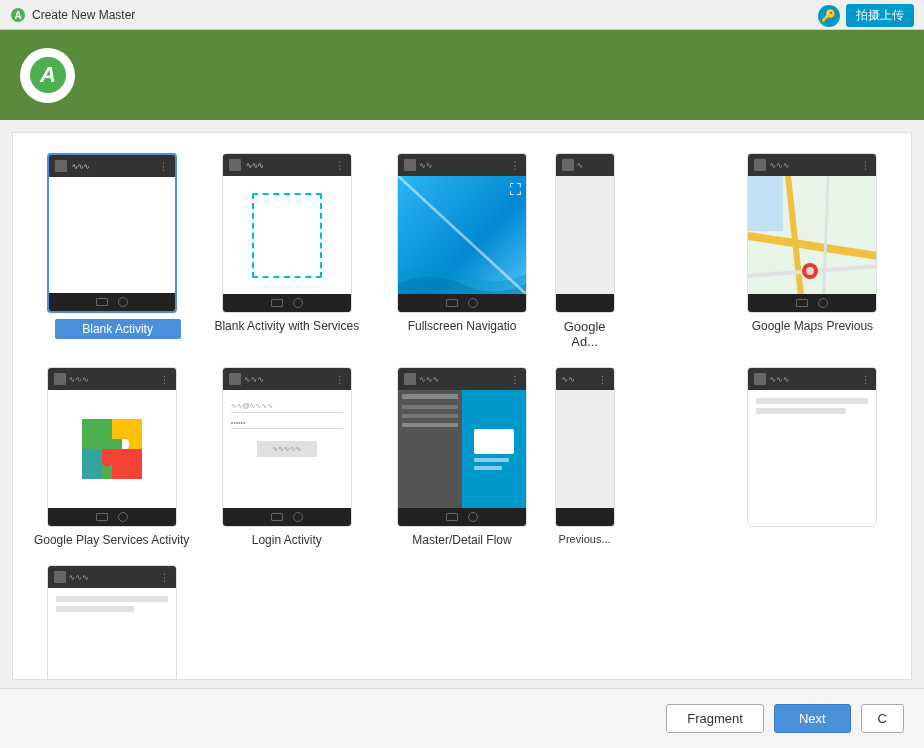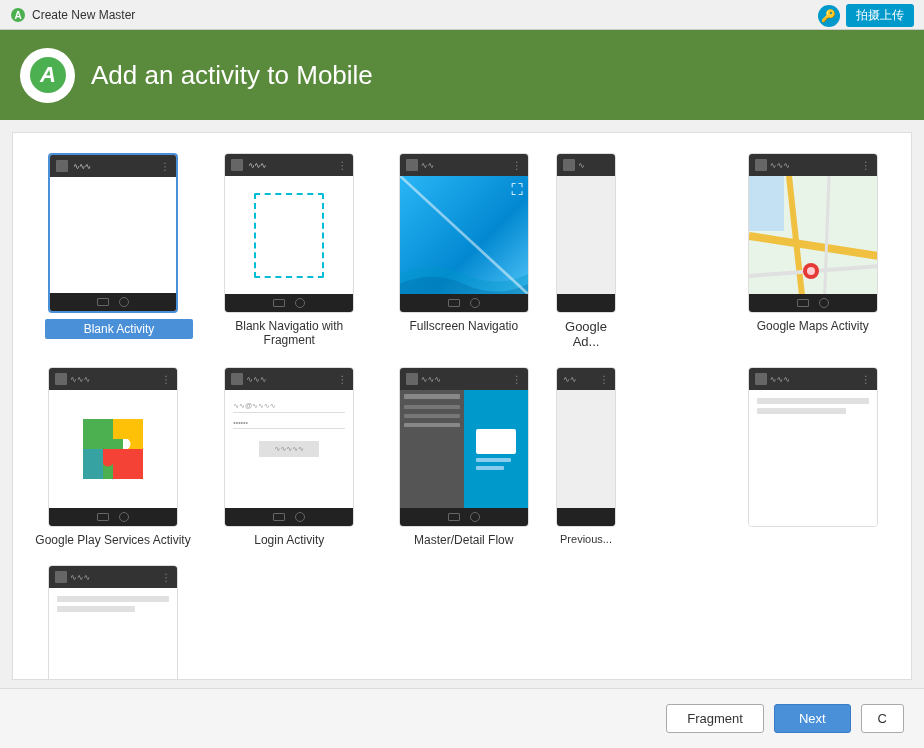--- a/index.html
+++ b/index.html
@@ -126,21 +126,21 @@
     .activity-item .label {
       margin-top: 6px;
       font-size: 12px;
       color: #333;
       text-align: center;
     }
 
     .activity-item.selected .label {
       background: #4a90d9;
       color: white;
-      width: 148px;
+      width: 126px;
       padding: 3px 6px;
       border-radius: 2px;
       margin-left: 12px;
     }
 
     
     .phone-top {
       background: #333;
       height: 22px;
       display: flex;
@@ -347,21 +347,20 @@
   </div>
 </div>
 
 <div class="header">
   <div class="header-logo">
     <svg width="40" height="40" viewBox="0 0 40 40">
       <circle cx="20" cy="20" r="18" fill="#4caf50"></circle>
       <text x="20" y="27" text-anchor="middle" fill="white" font-size="22" font-weight="bold" font-style="italic">A</text>
     </svg>
   </div>
-  <h1 class="header-title">Add an activity to Mobile</h1>
 </div>
 
 <div class="main-content">
   <div class="activity-grid">
 
 
     <div class="activity-item selected">
       <div class="thumbnail" style="display:flex;flex-direction:column;">
         <div class="phone-top">
           <div class="phone-top-square"></div>
@@ -389,21 +388,21 @@
           <div class="phone-top-menu">⋮</div>
         </div>
         <div class="phone-body" style="flex:1;display:flex;align-items:center;justify-content:center;">
           <div class="dashed-rect"></div>
         </div>
         <div class="phone-bottom">
           <div class="phone-btn"></div>
           <div class="phone-btn" style="border-radius:50%;width:10px;height:10px;"></div>
         </div>
       </div>
-      <div class="label">Blank Navigatio with Fragment</div>
+      <div class="label">Blank Activity with Services</div>
     </div>
 
     <div class="activity-item fullscreen-thumb">
       <div class="thumbnail" style="display:flex;flex-direction:column;">
         <div class="phone-top">
           <div class="phone-top-square"></div>
           <div style="color:#aaa;font-size:8px;">∿∿</div>
           <div class="phone-top-menu">⋮</div>
         </div>
         <div class="phone-body" style="flex:1;background:linear-gradient(135deg,#29b6f6 0%,#0288d1 60%,#4fc3f7 100%);position:relative;overflow:hidden;">
@@ -459,21 +458,21 @@
 
             <circle cx="62" cy="95" r="8" fill="#e53935"></circle>
             <circle cx="62" cy="95" r="4" fill="#ffcdd2"></circle>
           </svg>
         </div>
         <div class="phone-bottom">
           <div class="phone-btn"></div>
           <div class="phone-btn" style="border-radius:50%;width:10px;height:10px;"></div>
         </div>
       </div>
-      <div class="label">Google Maps Activity</div>
+      <div class="label">Google Maps Previous</div>
     </div>
 
     <div class="activity-item play-thumb">
       <div class="thumbnail" style="display:flex;flex-direction:column;">
         <div class="phone-top">
           <div class="phone-top-square"></div>
           <div style="color:#aaa;font-size:8px;">∿∿∿</div>
           <div class="phone-top-menu">⋮</div>
         </div>
         <div class="phone-body" style="flex:1;display:flex;align-items:center;justify-content:center;">

